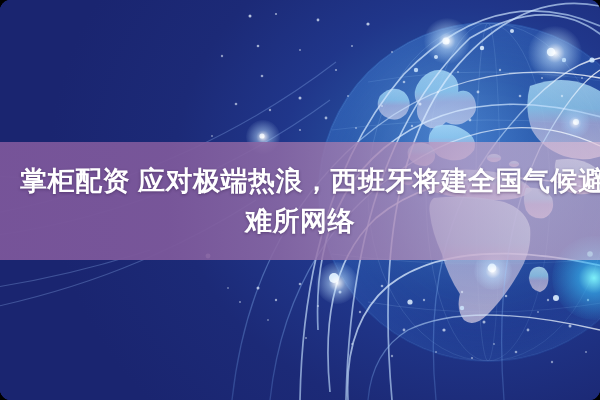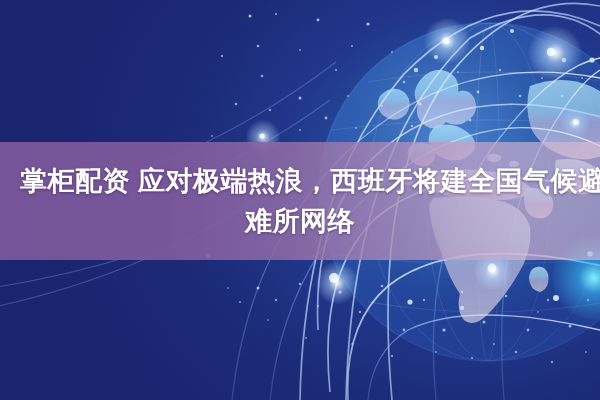--- a/index.html
+++ b/index.html
@@ -7,20 +7,21 @@
     padding: 0;
     background: #000;
   }
   #stage {
     position: relative;
     width: 600px;
     height: 400px;
     overflow: hidden;
     font-family: "Liberation Sans", "DejaVu Sans", sans-serif;
     background: #1e2a7a;
+    border-radius: 11px;
   }
   
   .bg-base {
     position: absolute;
     inset: 0;
     background:
       radial-gradient(ellipse 70% 90% at 78% 42%, #2f63b8 0%, #27509e 22%, #20368a 45%, #1c2a77 70%, #1a2570 100%),
       linear-gradient(160deg, #1f2b7e 0%, #1d2878 55%, #1b2470 100%);
   }
   

